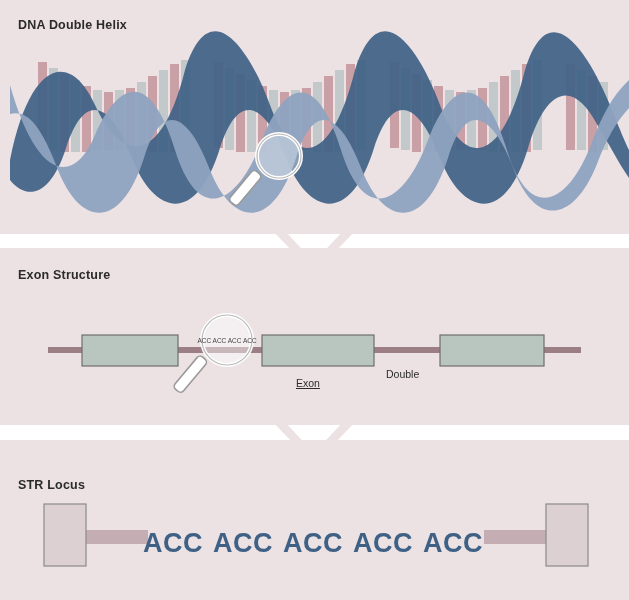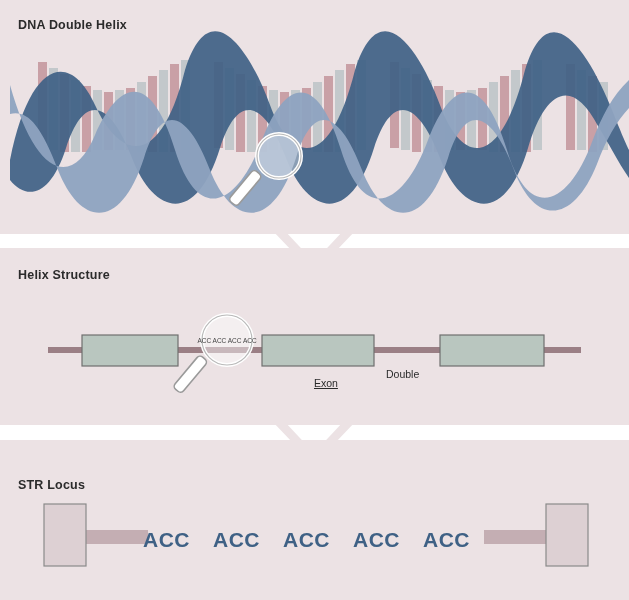--- a/index.html
+++ b/index.html
@@ -50,21 +50,21 @@
   #chev1 { top: 234px; height: 48px; }
   #chev2 { top: 425px; height: 48px; }
 
   .small-label {
     position: absolute;
     font-size: 10.5px;
     color: #2b2b2b;
   }
   .str-seq {
     position: absolute;
-    font-size: 21px;
+    font-size: 27px;
     font-weight: bold;
     color: #3f6185;
     letter-spacing: 0.5px;
   }
   svg { display: block; }
 </style>
 </head>
 <body>
 
 <div id="figure">
@@ -164,41 +164,41 @@
     <circle cx="57" cy="26" r="22" fill="none" stroke="#b9b9b9" stroke-width="1.2"></circle>
   </svg>
 
   <svg class="chevron" id="chev1" viewBox="0 0 629 48">
     <rect x="0" y="0" width="629" height="48" fill="#ffffff"></rect>
     <path d="M 0,0 L 629,0 L 629,2 L 0,2 Z" fill="#ffffff"></path>
     <path d="M 272,-4 L 314,40 L 356,-4 L 344,-4 L 314,28 L 284,-4 Z" fill="#ece2e4"></path>
   </svg>
 
   <div class="panel" id="panel-gene"></div>
-  <div class="panel-title title-gene">Helix Structure</div>
+  <div class="panel-title title-gene">Exon Structure</div>
 
   <svg style="position:absolute;top:318px;left:0;width:629px;height:80px;" viewBox="0 0 629 80">
 
     <rect x="48" y="29" width="533" height="6" fill="#9b7f85"></rect>
 
     <rect x="82" y="17" width="96" height="31" fill="#b9c6bf" stroke="#6f6f6f" stroke-width="1.2"></rect>
     <rect x="262" y="17" width="112" height="31" fill="#b9c6bf" stroke="#6f6f6f" stroke-width="1.2"></rect>
     <rect x="440" y="17" width="104" height="31" fill="#b9c6bf" stroke="#6f6f6f" stroke-width="1.2"></rect>
   </svg>
 
   <svg style="position:absolute;top:312px;left:165px;width:105px;height:100px;" viewBox="0 0 105 100">
     <g transform="rotate(40 50 32)">
       <rect x="45" y="50" width="11" height="42" rx="4" fill="#ffffff" stroke="#9a9a9a" stroke-width="1.6"></rect>
     </g>
     <circle cx="62" cy="28" r="25" fill="#ffffff" fill-opacity="0.45" stroke="#ffffff" stroke-width="4"></circle>
     <circle cx="62" cy="28" r="25" fill="none" stroke="#b9b9b9" stroke-width="1.2"></circle>
     <text x="62" y="31" text-anchor="middle" font-family="Liberation Sans, sans-serif" font-size="6.5" fill="#3f3f3f">ACC ACC ACC ACC</text>
   </svg>
 
-  <div class="small-label" style="top:377px;left:314px;text-decoration:underline;">Exon</div>
+  <div class="small-label" style="top:377px;left:296px;text-decoration:underline;">Exon</div>
   <div class="small-label" style="top:368px;left:386px;">Double</div>
 
   <svg class="chevron" id="chev2" viewBox="0 0 629 48">
     <rect x="0" y="0" width="629" height="48" fill="#ffffff"></rect>
     <path d="M 272,-4 L 314,40 L 356,-4 L 344,-4 L 314,28 L 284,-4 Z" fill="#ece2e4"></path>
   </svg>
 
   <div class="panel" id="panel-str"></div>
   <div class="panel-title title-str">STR Locus</div>
 

